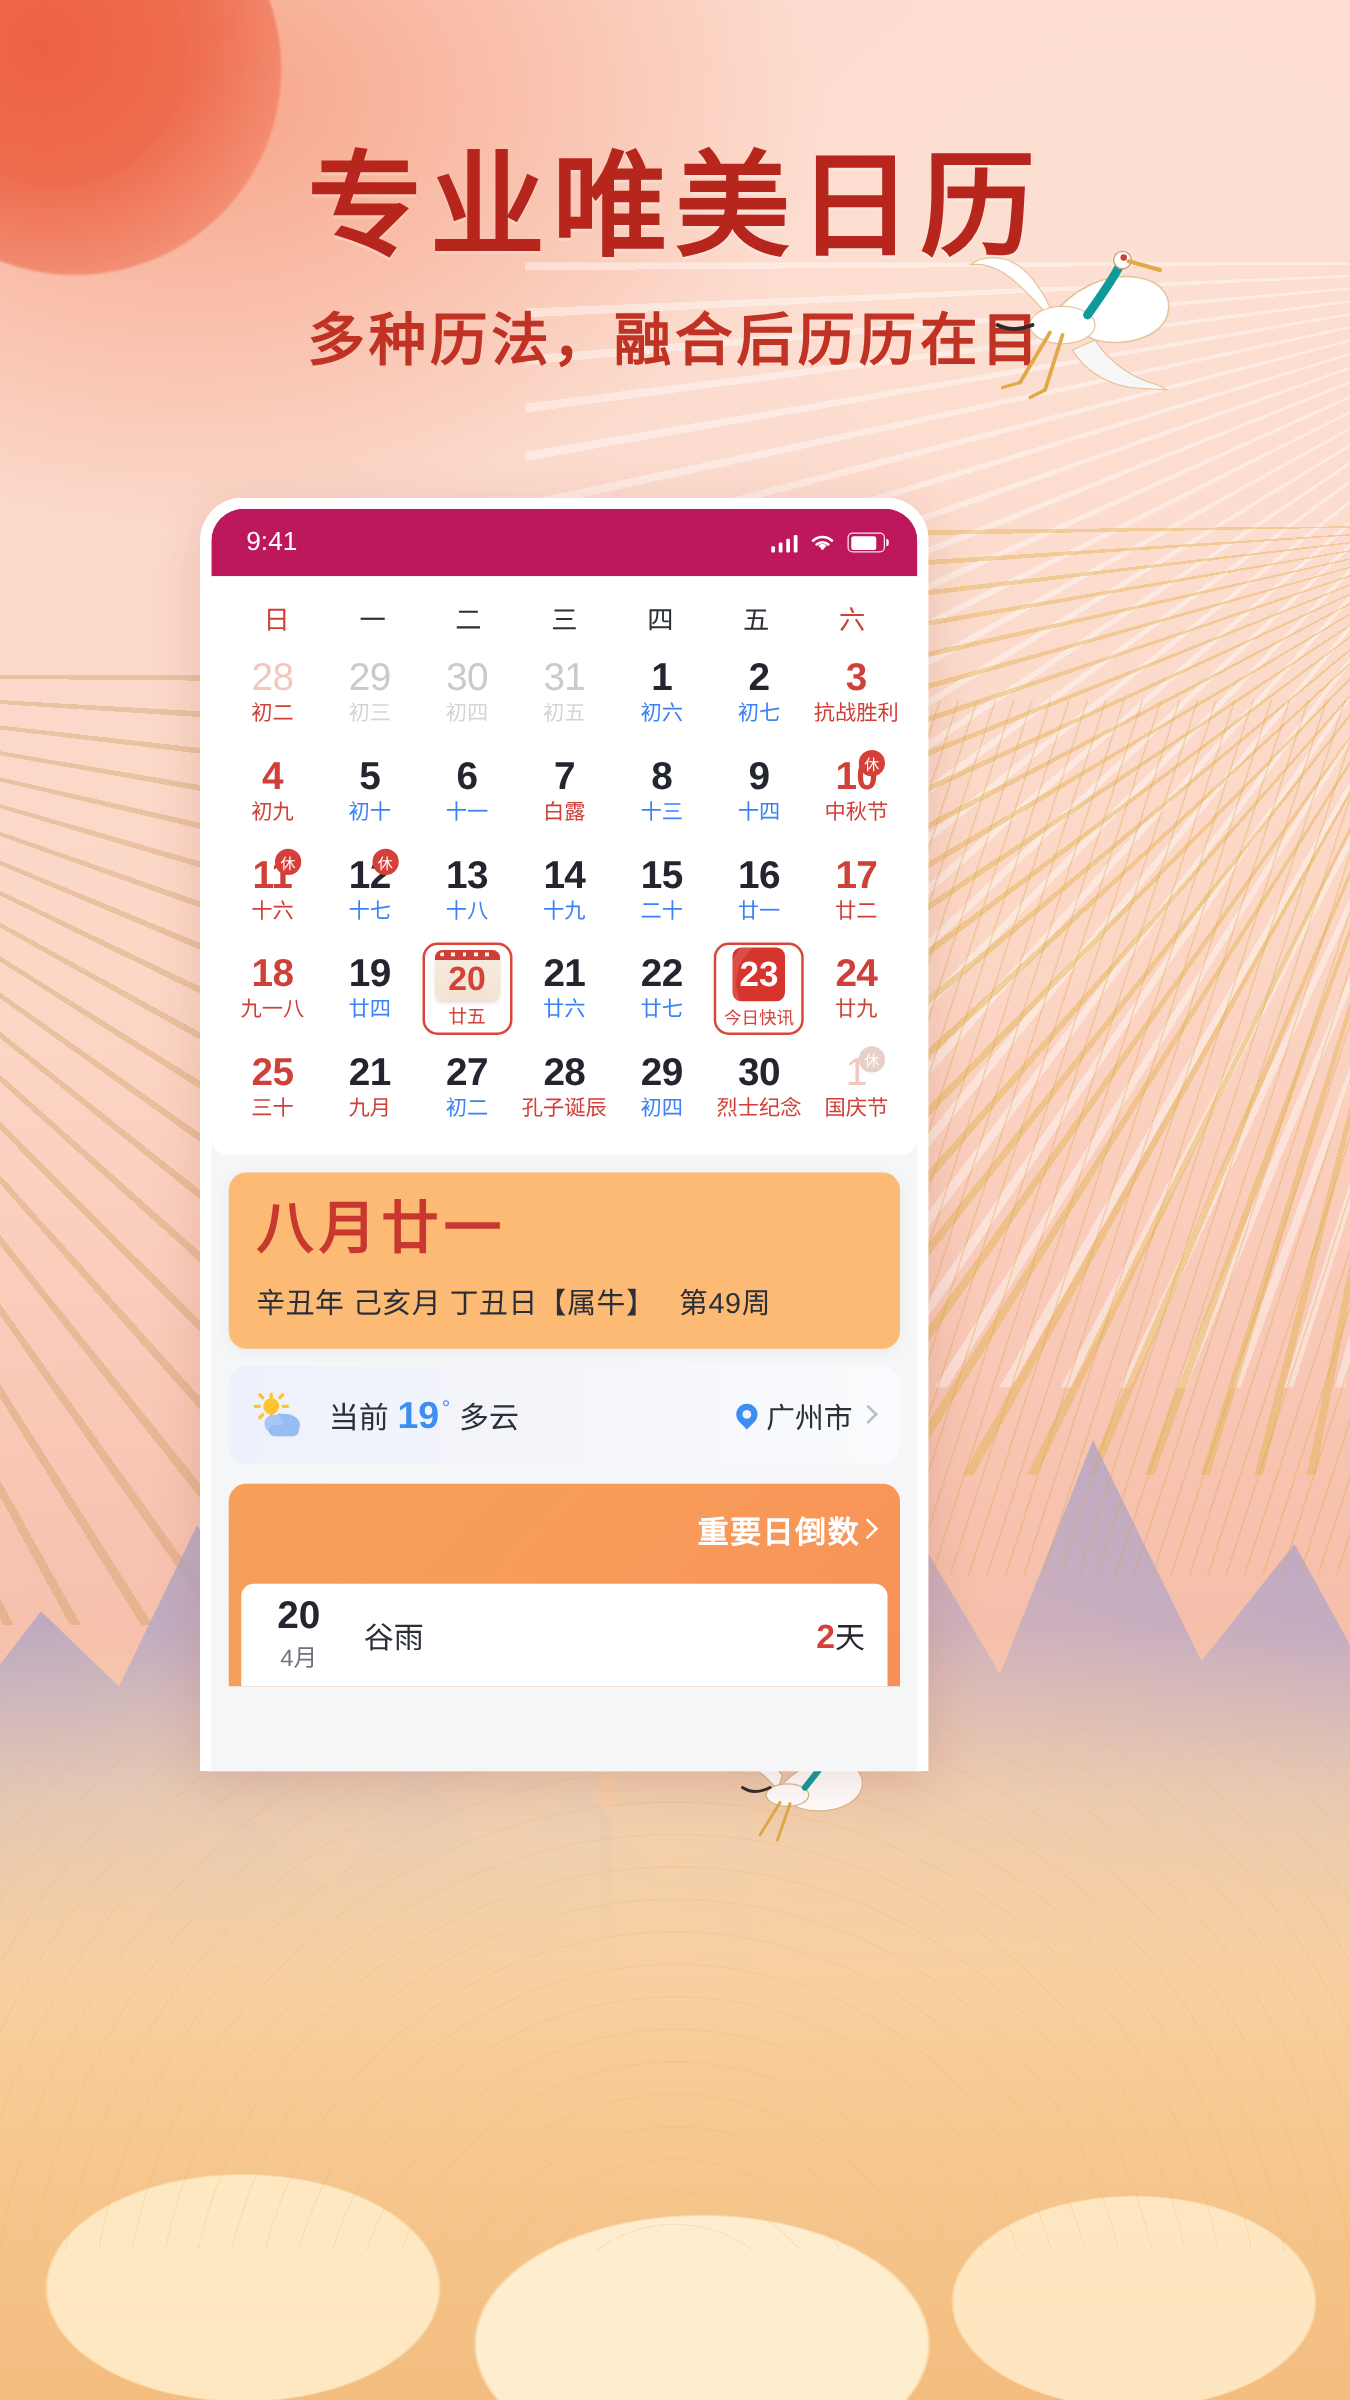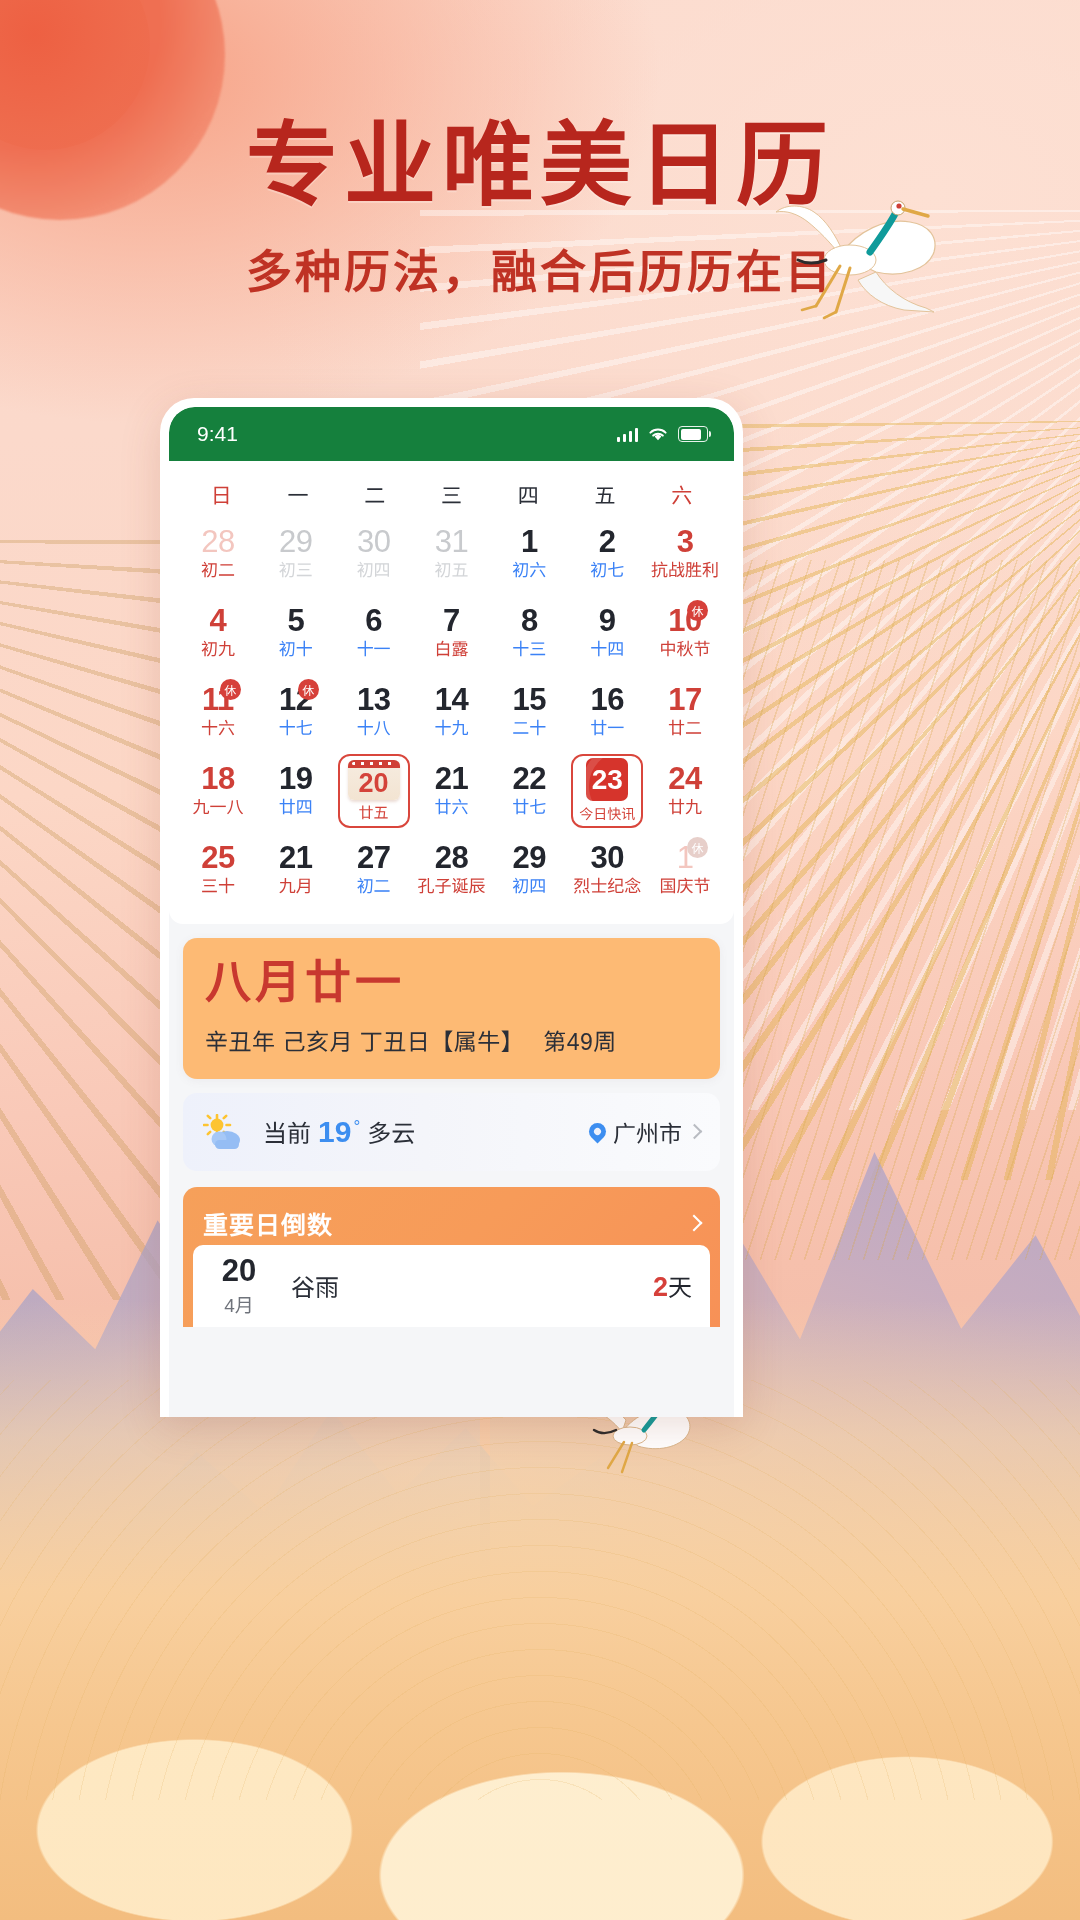--- a/index.html
+++ b/index.html
@@ -112,21 +112,21 @@
     background:#ffffff;border-radius:34px 34px 0 0;
     box-shadow:0 10px 40px rgba(150,70,50,.18);
     overflow:hidden;z-index:10;
     border:9px solid #ffffff;border-bottom:none;
   }
   #screen{
     position:absolute;inset:0;background:#f5f6f8;border-radius:26px 26px 0 0;overflow:hidden;
   }
   
   #statusbar{
-    height:54px;background:#15803d;color:#fff;display:flex;align-items:center;
+    height:54px;background:#be185d;color:#fff;display:flex;align-items:center;
     justify-content:space-between;padding:0 26px 0 28px;font-size:21px;font-weight:500;
   }
   #statusbar .sb-right{display:flex;align-items:center;gap:9px;}
   .sig{display:flex;align-items:flex-end;gap:2.5px;height:15px;}
   .sig i{display:block;width:3.5px;background:#fff;border-radius:1px;}
   .sig i:nth-child(1){height:5px}.sig i:nth-child(2){height:8px}
   .sig i:nth-child(3){height:11px}.sig i:nth-child(4){height:14px}
   .batt{width:28px;height:14px;border:1.8px solid rgba(255,255,255,.9);border-radius:4px;position:relative;}
   .batt::after{content:"";position:absolute;right:-4px;top:4px;width:2px;height:6px;background:rgba(255,255,255,.9);border-radius:0 2px 2px 0;}
   .batt i{position:absolute;left:1.5px;top:1.5px;bottom:1.5px;width:20px;background:#fff;border-radius:2px;display:block;}
@@ -230,21 +230,21 @@
   .wRight{display:flex;align-items:center;gap:7px;font-size:23px;color:#2b2f38;}
   .pin{width:17px;height:17px;border-radius:50% 50% 50% 0;transform:rotate(-45deg);background:#3d8ef0;position:relative;}
   .pin::after{content:"";position:absolute;left:5px;top:5px;width:7px;height:7px;border-radius:50%;background:#eef1fb;}
   .chev{width:9px;height:9px;border-right:2.5px solid #b9bcc2;border-top:2.5px solid #b9bcc2;transform:rotate(45deg);}
 
   
   #countdown{
     margin:16px 14px 0;border-radius:14px 14px 0 0;overflow:hidden;
     background:linear-gradient(135deg,#f6a05a 0%,#f79b59 50%,#f79157 100%);
   }
-  #cdHead{display:flex;align-items:center;justify-content:space-between;padding:18px 20px 4px;}
+  #cdHead{display:flex;align-items:center;justify-content:flex-end;padding:18px 20px 26px;}
   #cdHead .t{color:#fff;font-size:25px;font-weight:700;letter-spacing:1px;}
   .chevW{width:10px;height:10px;border-right:2.5px solid #fff;border-top:2.5px solid #fff;transform:rotate(45deg);}
   #cdBody{margin:0 10px;background:#fff;border-radius:10px 10px 0 0;display:flex;align-items:center;height:82px;padding:0 18px 0 0;}
   .cdDate{width:92px;text-align:center;}
   .cdDate .dd{font-size:31px;font-weight:700;color:#23262e;line-height:1;}
   .cdDate .mm{font-size:19px;color:#6f737b;margin-top:4px;}
   .cdName{flex:1;font-size:24px;color:#2b2f38;padding-left:6px;}
   .cdLeft{font-size:24px;color:#23262e;}
   .cdLeft b{color:#d6403a;font-size:27px;font-weight:700;}
 </style>

